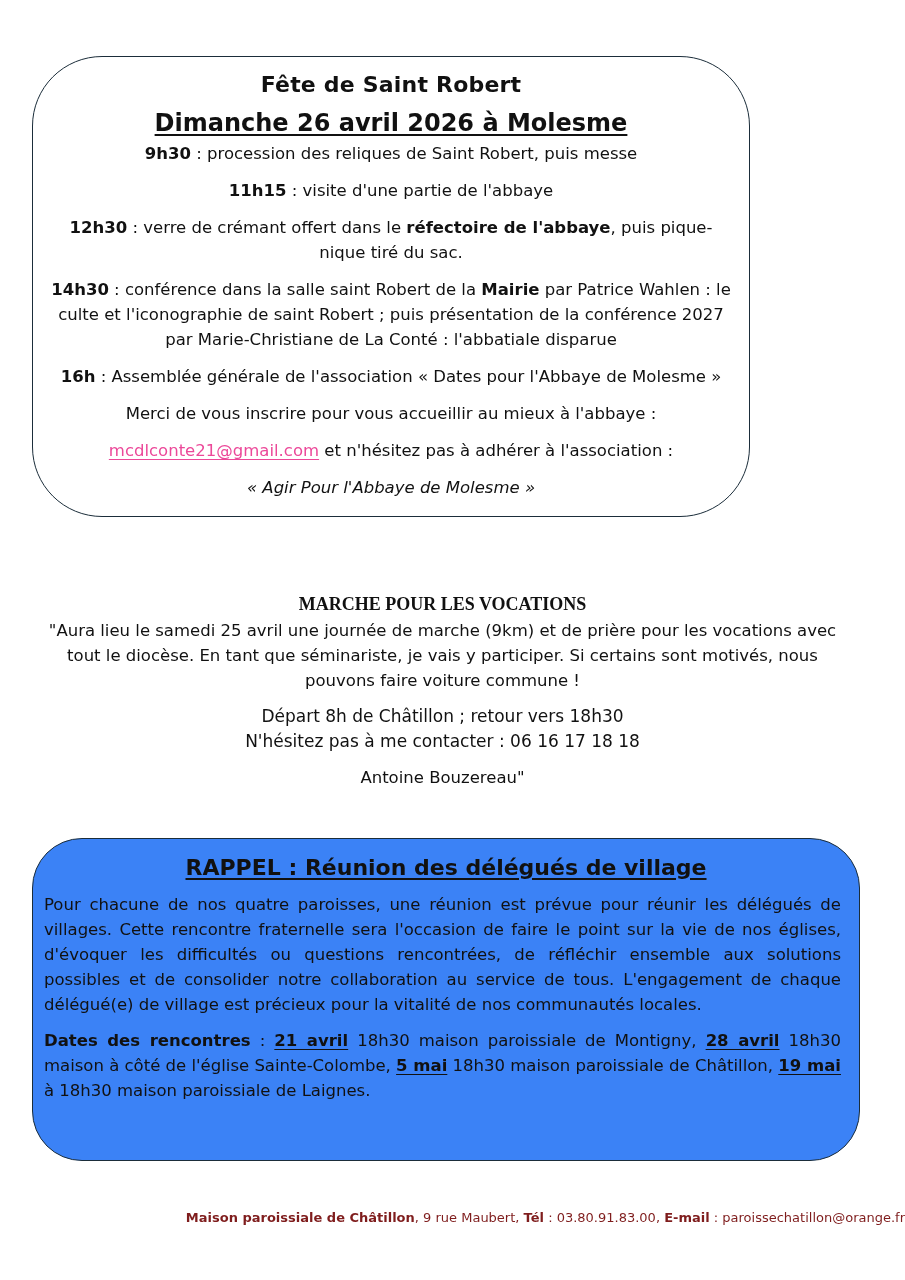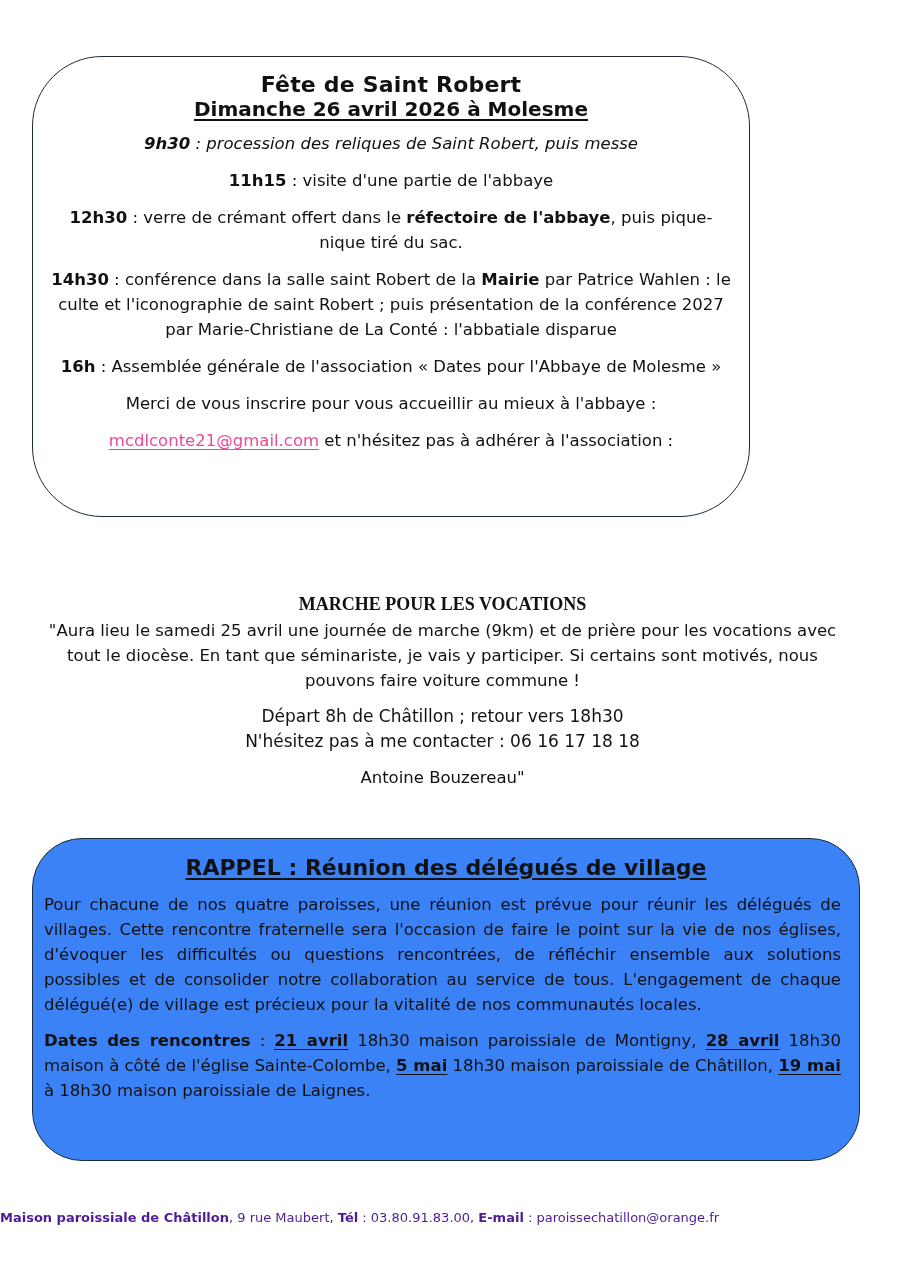--- a/index.html
+++ b/index.html
@@ -6,23 +6,23 @@
   body {
     width: 905px; height: 1280px; position: relative; overflow: hidden;
     font-family: "DejaVu Sans", sans-serif; color: #111;
   }
   .box1 {
     position: absolute; left: 32px; top: 56px; width: 718px; height: 461px;
     border: 1.6px solid #1b2d3a; border-radius: 70px; box-sizing: border-box;
     background: #fff; text-align: center;
   }
   .box1 .title { font-size: 22px; font-weight: bold; margin-top: 15px; letter-spacing: 0.2px; }
-  .box1 .subtitle { font-size: 20px; font-weight: bold; text-decoration: underline; text-underline-offset: 3px; }
+  .box1 .subtitle { font-size: 24px; font-weight: bold; text-decoration: underline; margin-top: 12px; text-underline-offset: 3px; }
   .box1 p { margin: 0; font-size: 16.5px; line-height: 25px; padding: 0 12px; }
-  .box1 .p1 { margin-top: 10px; font-style: italic; }
+  .box1 .p1 { margin-top: 4px; }
   .box1 .gap { margin-top: 12px; }
   .email-link { color: #ec4899; text-decoration: underline; text-underline-offset: 3px; }
   .italic { font-style: italic; }
 
   .marche {
     position: absolute; left: 40px; top: 590px; width: 805px; text-align: center;
   }
   .marche .heading { font-size: 18px; font-weight: bold; line-height: 28px; font-family: Liberation Serif, serif; }
   .marche .quote { font-size: 16.5px; line-height: 25px; }
   .marche .info { font-size: 17px; line-height: 25px; margin-top: 11px; }
@@ -37,40 +37,41 @@
     text-align: center; font-size: 22px; font-weight: bold; text-decoration: underline;
     margin-top: 16px; text-underline-offset: 3px;
   }
   .box2 .body {
     font-size: 16.5px; line-height: 25px; text-align: justify; padding: 0 18px 0 11px; margin-top: 12px;
   }
   .box2 .dates { margin-top: 11px; }
   .date-u { font-weight: bold; text-decoration: underline; text-underline-offset: 3px; }
 
   .footer {
-    position: absolute; left: 0; top: 1210px; width: 905px; text-align: left;
-    font-size: 13px; color: #4c1d95;
+    position: absolute; left: 0; top: 1210px; width: 905px; text-align: right;
+    font-size: 13px; color: #7f1d1d;
   }
   b { font-weight: bold; }
 </style>
 </head>
 <body>
 
 <div class="box1">
   <div class="title">Fête de Saint Robert</div>
   <div class="subtitle">Dimanche 26 avril 2026 à Molesme</div>
 
   <p class="p1"><b>9h30</b><span> : procession des reliques de Saint Robert, puis messe</span></p>
   <p class="gap"><b>11h15</b><span> : visite d'une partie de l'abbaye</span></p>
   <p class="gap" style="padding:0 25px;"><b>12h30</b><span> : verre de crémant offert dans le </span><b>réfectoire de l'abbaye</b><span>, puis pique-nique tiré du sac.</span></p>
   <p class="gap"><b>14h30</b><span> : conférence dans la salle saint Robert de la </span><b>Mairie</b><span> par Patrice Wahlen : le culte et l'iconographie de saint Robert ; puis présentation de la conférence 2027 par Marie-Christiane de La Conté : l'abbatiale disparue</span></p>
   <p class="gap"><b>16h</b><span> : Assemblée générale de l'association « Dates pour l'Abbaye de Molesme »</span></p>
 
   <p class="gap">Merci de vous inscrire pour vous accueillir au mieux à l'abbaye :</p>
   <p class="gap"><a class="email-link">mcdlconte21@gmail.com</a><span> et n'hésitez pas à adhérer à l'association :</span></p>
+  <p class="gap italic">« Agir Pour l'Abbaye de Molesme »</p>
 </div>
 
 <div class="marche">
   <div class="heading">MARCHE POUR LES VOCATIONS</div>
   <div class="quote">"Aura lieu le samedi 25 avril une journée de marche (9km) et de prière pour les vocations avec tout le diocèse. En tant que séminariste, je vais y participer. Si certains sont motivés, nous pouvons faire voiture commune !</div>
   <div class="info">
     <div>Départ 8h de Châtillon ; retour vers 18h30</div>
     <div>N'hésitez pas à me contacter : 06 16 17 18 18</div>
   </div>
   <div class="sign">Antoine Bouzereau"</div>

